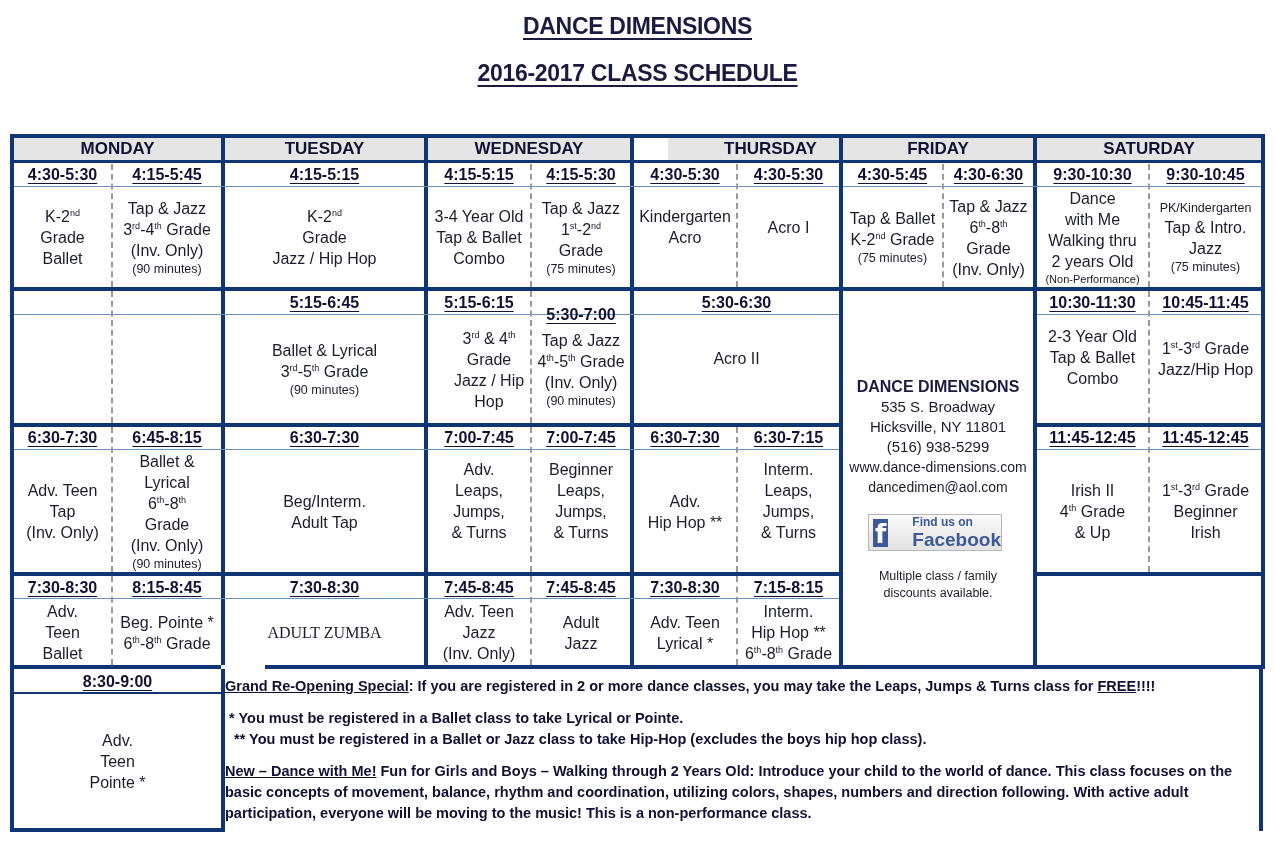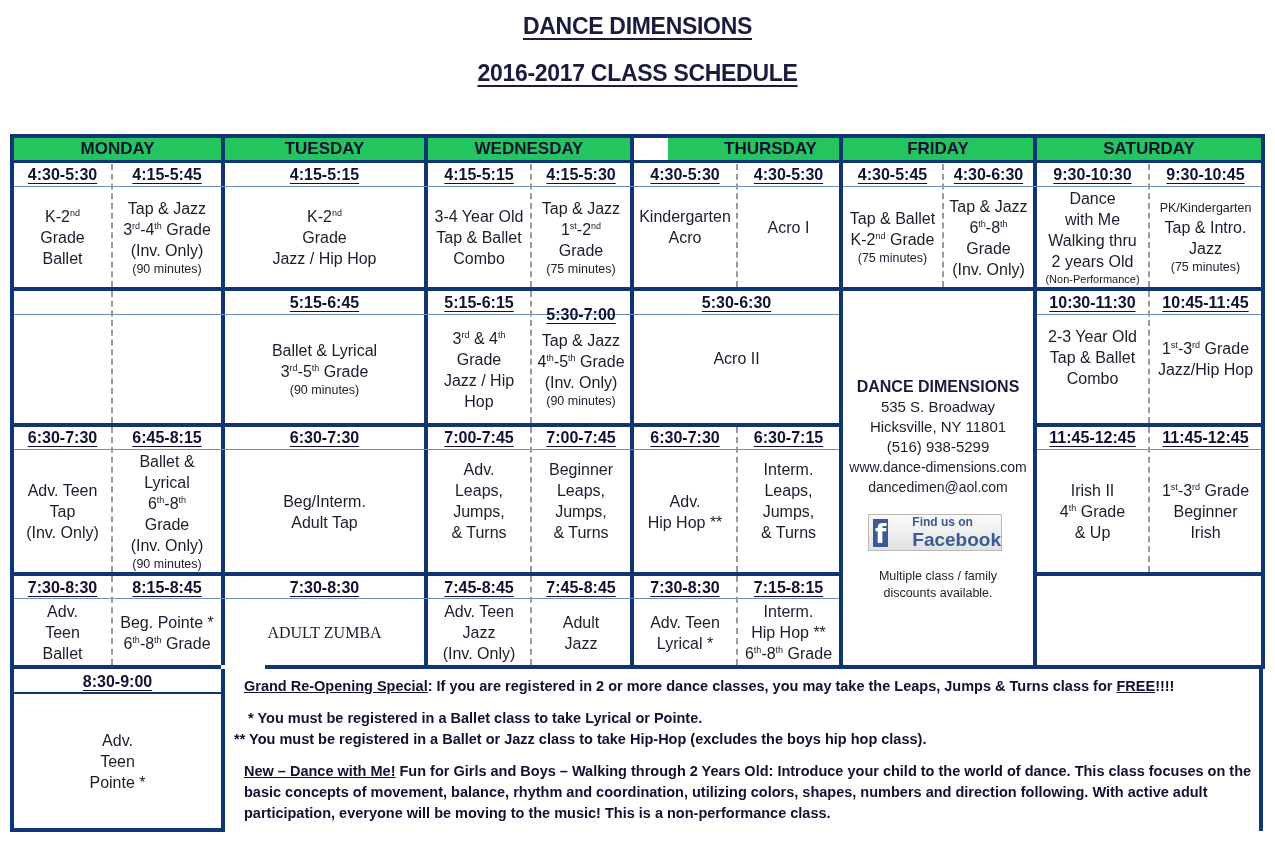--- a/index.html
+++ b/index.html
@@ -1,36 +1,36 @@
 <!DOCTYPE html>
 <html><head>
 <meta charset="utf-8">
 <style>
   html,body{margin:0;padding:0;background:#fff;}
   body{width:1275px;height:847px;position:relative;overflow:hidden;font-family:"Liberation Sans",sans-serif;color:#1a1a2e;}
   .title{position:absolute;left:0;width:1275px;text-align:center;font-weight:bold;font-size:23px;color:#1b1b3f;text-decoration:underline;text-decoration-thickness:2px;text-underline-offset:4px;letter-spacing:-0.3px;}
   .blk{position:absolute;border:4px solid #0f3572;box-sizing:border-box;background:#fff;}
-  .day{position:absolute;background:#22c55e;font-weight:bold;font-size:17px;text-align:center;color:#111133;box-sizing:border-box;line-height:22px;}
+  .day{position:absolute;background:#e5e5e5;font-weight:bold;font-size:17px;text-align:center;color:#111133;box-sizing:border-box;line-height:22px;}
   .hl{position:absolute;height:3px;background:#0f3572;}
   .thin{position:absolute;height:1px;background:#6d8fb8;}
   .vl{position:absolute;width:4px;background:#0f3572;}
   .dash{position:absolute;width:0;border-left:2px dashed #9a9a9a;}
   .tm{position:absolute;font-weight:bold;font-size:16px;text-align:center;text-decoration:underline;text-underline-offset:3px;color:#111133;line-height:20px;}
   .cls{position:absolute;text-align:center;font-size:16px;line-height:21px;color:#1c1c2c;display:flex;flex-direction:column;justify-content:center;align-items:center;}
   .cls .sm{font-size:12.5px;line-height:17px;}
   .cls .xs{font-size:11px;line-height:15px;}
   sup{font-size:9px;line-height:0;}
   .info{position:absolute;text-align:center;font-size:15px;line-height:20px;color:#1c1c2c;}
   .info .nm{font-weight:bold;font-size:16px;color:#1b1b3f;}
   .fb{position:absolute;left:868px;top:514px;width:134px;height:37px;background:linear-gradient(#fafafa,#e2e2e2);border:1px solid #b8b8b8;box-sizing:border-box;display:flex;align-items:center;}
   .fb .f{width:28px;height:28px;margin-left:4px;background:#3b5998;color:#fff;font-weight:bold;font-size:26px;line-height:30px;text-align:center;font-family:"DejaVu Sans",sans-serif;}
   .fb .t{margin-left:24px;color:#3b5998;font-weight:bold;line-height:15px;}
   .fb .t .a{font-size:12px;}
   .fb .t .b{font-size:19px;line-height:20px;}
-  .notes{position:absolute;left:244px;font-size:14.5px;font-weight:bold;color:#111133;line-height:21px;}
+  .notes{position:absolute;left:225px;font-size:14.5px;font-weight:bold;color:#111133;line-height:21px;}
   .u{text-decoration:underline;}
 </style>
 </head>
 <body>
 
 <div class="title" style="top:13px;">DANCE DIMENSIONS</div>
 <div class="title" style="top:60px;">2016-2017 CLASS SCHEDULE</div>
 
 <div class="blk" style="left:10px;top:134px;width:1255px;height:535px;"></div>
 
@@ -159,21 +159,21 @@
 
 <div class="tm" style="left:225px;top:293px;width:199px;">5:15-6:45</div>
 <div class="cls" style="left:225px;top:316px;width:199px;height:107px;">
   <div>Ballet &amp; Lyrical</div>
     <div>3<sup>rd</sup>-5<sup>th</sup> Grade</div>
     <div class="sm">(90 minutes)</div>
 </div>
 
 <div class="tm" style="left:428px;top:293px;width:102px;">5:15-6:15</div>
 <div class="tm" style="left:532px;top:305px;width:98px;">5:30-7:00</div>
-<div class="cls" style="left:428px;top:316px;width:102px;height:107px;">
+<div class="cls" style="left:428px;top:316px;width:102px;height:107px;padding-left:10px;">
   <div>3<sup>rd</sup> &amp; 4<sup>th</sup></div>
     <div>Grade</div>
     <div>Jazz / Hip</div>
     <div>Hop</div>
 </div>
 <div class="cls" style="left:532px;top:316px;width:98px;height:107px;">
   <div>Tap &amp; Jazz</div>
     <div>4<sup>th</sup>-5<sup>th</sup> Grade</div>
     <div>(Inv. Only)</div>
     <div class="sm">(90 minutes)</div>

